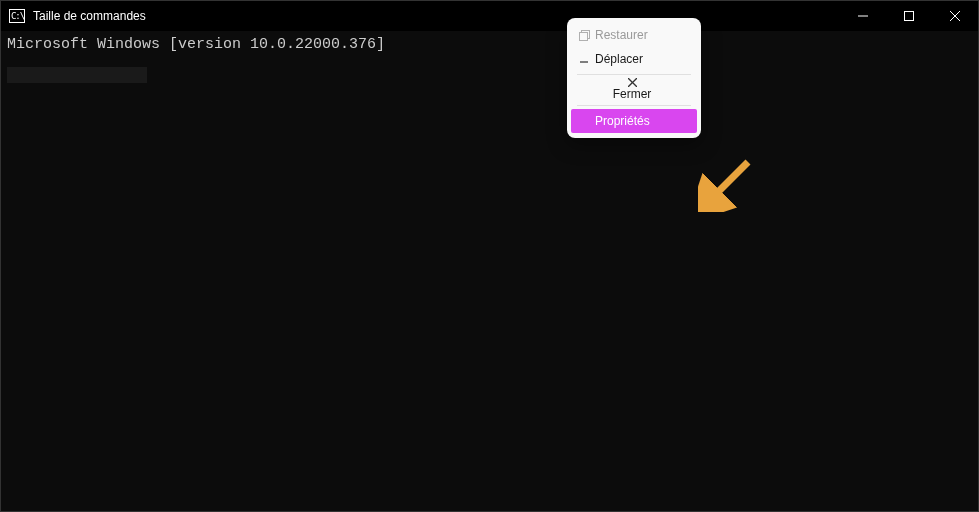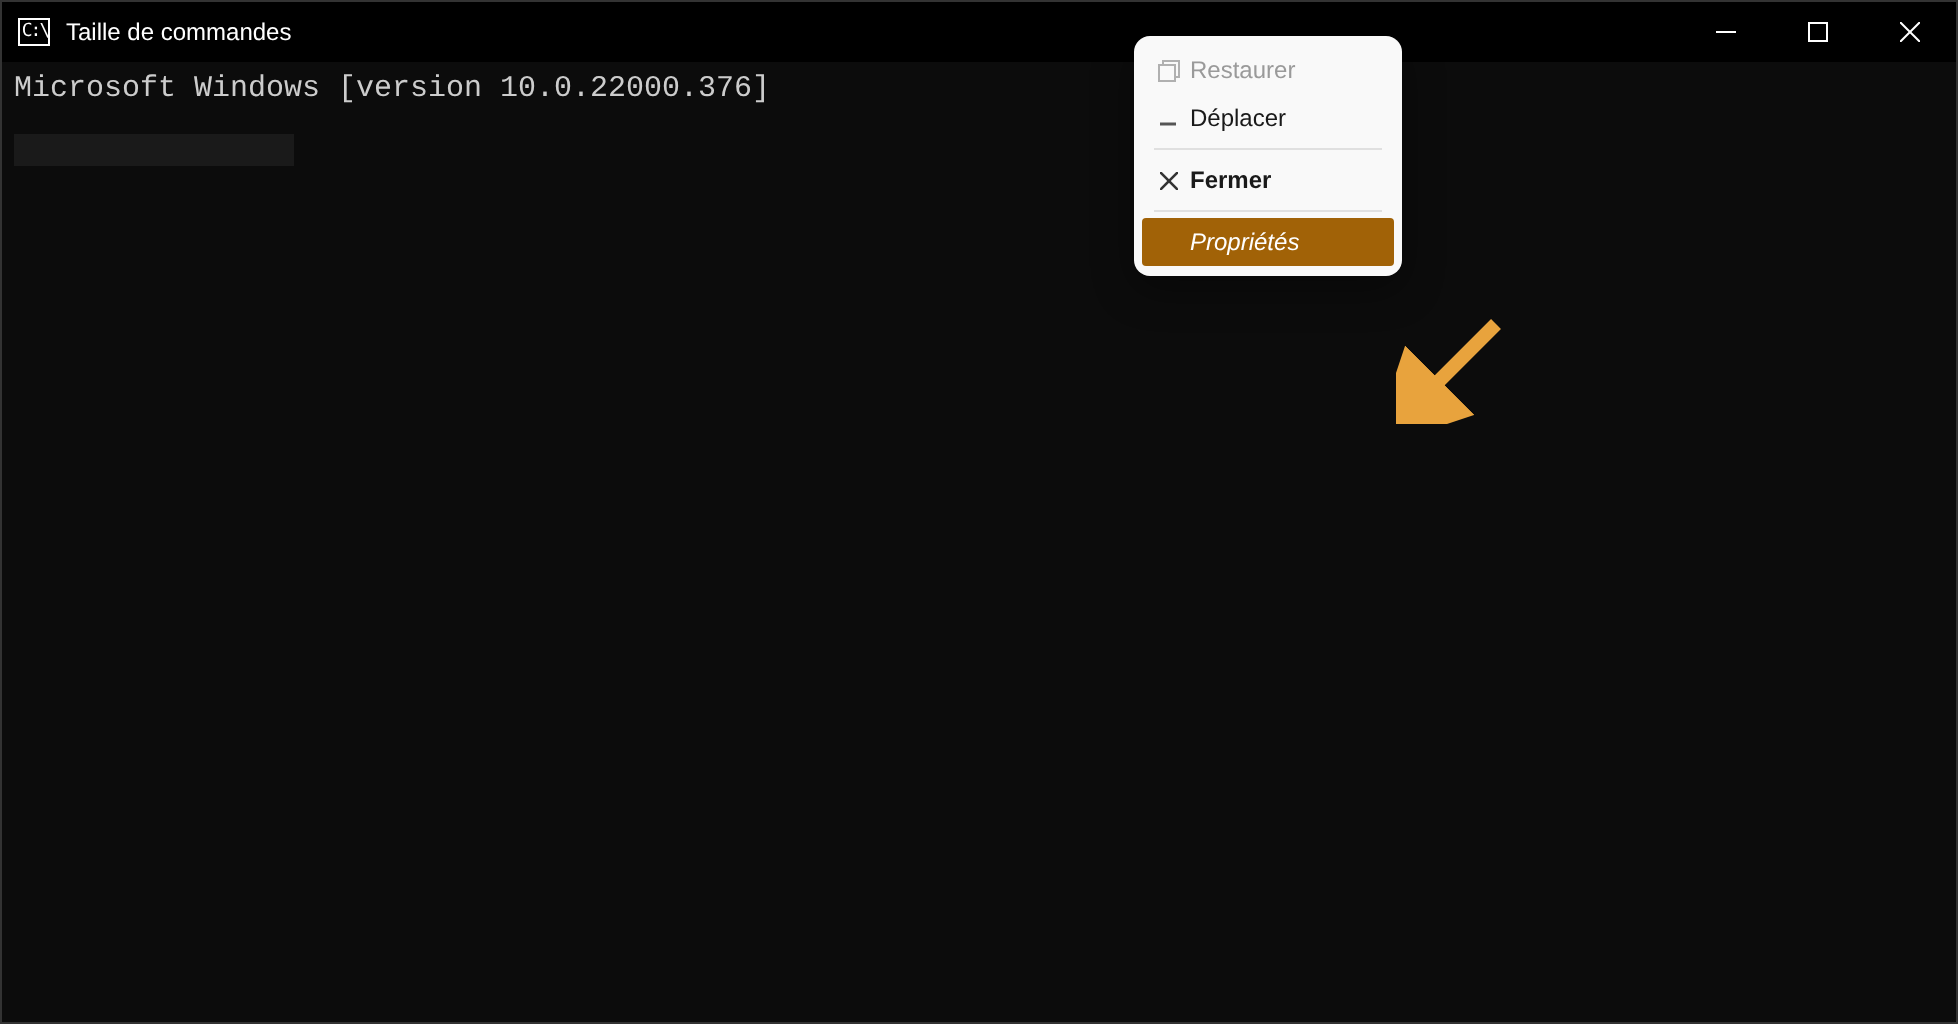--- a/index.html
+++ b/index.html
@@ -91,28 +91,27 @@
       color: #1a1a1a;
     }
     .menu-item {
       height: 24px;
       display: flex;
       align-items: center;
       padding: 0 10px 0 6px;
       position: relative;
     }
     .menu-item.disabled { color: #9a9a9a; }
-    .menu-item.bold { font-weight: 700; }
+    .menu-item.bold { font-weight: 400; flex-direction: column; }
     .menu-item.selected {
-      background: #a16207;
+      background: #d946ef;
       color: #fff;
       margin: 0 4px;
       border-radius: 2px;
       padding: 0 6px 0 2px;
-      font-style: italic;
     }
     .menu-icon {
       width: 22px;
       display: flex;
       align-items: center;
       justify-content: center;
       font-size: 11px;
       color: #555;
     }
     .menu-item.disabled .menu-icon { color: #b0b0b0; }

